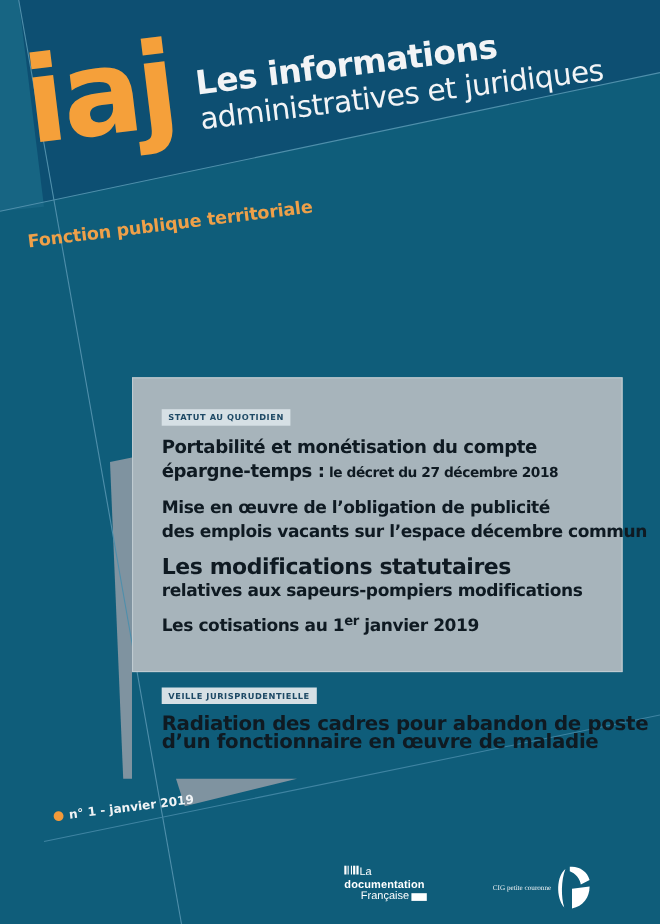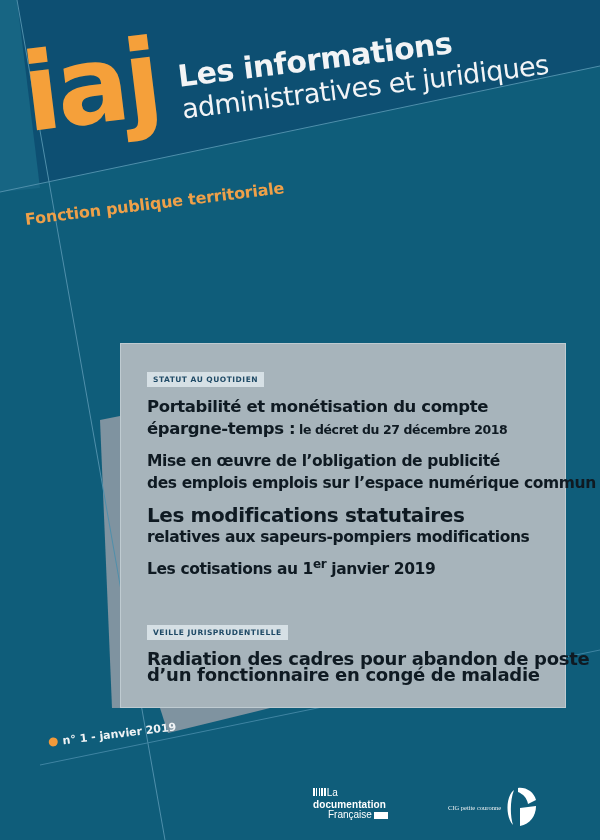--- a/index.html
+++ b/index.html
@@ -9,21 +9,21 @@
 
     .masthead { position: absolute; left: 0; top: 0; width: 600px; height: 260px; }
     .logo-iaj { position: absolute; left: 30px; top: 40px; transform: rotate(-7deg); transform-origin: left bottom;
       font-family: "DejaVu Sans", sans-serif; font-weight: bold; font-size: 108px; line-height: 1; color: #f5a03a; letter-spacing: -4px; }
     .title-block { position: absolute; left: 176px; top: 60px; transform: rotate(-7deg); transform-origin: left top; white-space: nowrap; }
     .title-main { font-family: "DejaVu Sans", sans-serif; font-weight: bold; font-size: 30px; color: #f2f4f6; line-height: 34px; letter-spacing: -0.5px; }
     .title-sub { font-family: "DejaVu Sans", sans-serif; font-size: 27px; color: #f2f4f6; line-height: 32px; letter-spacing: -0.6px; }
     .series-label { position: absolute; left: 24px; top: 210px; transform: rotate(-7deg); transform-origin: left top; white-space: nowrap;
       font-family: "DejaVu Sans", sans-serif; font-weight: bold; font-size: 16px; color: #eea049; letter-spacing: -0.2px; }
 
-    .panel { position: absolute; left: 120px; top: 343px; width: 446px; height: 365px; background: #a7b4bb; box-sizing: border-box; border: 1px solid #bfcbd1; }
+    .panel { position: absolute; left: 120px; top: 343px; width: 446px; height: 268px; background: #a7b4bb; box-sizing: border-box; border: 1px solid #bfcbd1; }
     .section-tag { position: absolute; left: 26px; background: #d6e0e5; color: #1f4a66; font-family: "DejaVu Sans", sans-serif; font-weight: bold;
       font-size: 7.5px; letter-spacing: 0.5px; padding: 3px 6px; line-height: 9px; white-space: nowrap; }
     .article { position: absolute; left: 26px; right: 28px; color: #0f1a22; font-family: "DejaVu Sans", sans-serif; font-weight: bold; letter-spacing: -0.4px; }
     .article .line { display: block; white-space: nowrap; }
     .a-big { font-size: 16.5px; line-height: 22px; }
     .a-small-suffix { font-size: 12.5px; }
     .a-mid { font-size: 18px; line-height: 16px; letter-spacing: -0.3px; }
     sup { font-size: 12px; vertical-align: 6px; line-height: 0; }
 
     .issue { position: absolute; left: 48px; top: 736px; transform: rotate(-7deg); transform-origin: left top; white-space: nowrap;
@@ -78,37 +78,37 @@
   <div class="panel">
     <div class="section-tag" style="top:28px;">STATUT AU QUOTIDIEN</div>
 
     <div class="article" style="top:52px;">
       <span class="line a-big">Portabilité et monétisation du compte</span>
       <span class="line a-big"><span>épargne-temps :</span><span class="a-small-suffix"> le décret du 27 décembre 2018</span></span>
     </div>
 
     <div class="article" style="top:106px;">
       <span class="line a-big" style="font-size:15.5px;">Mise en œuvre de l’obligation de publicité</span>
-      <span class="line a-big" style="font-size:15.5px;">des emplois emplois sur l’espace numérique commun</span>
+      <span class="line a-big" style="font-size:15.5px;">des emplois vacants sur l’espace décembre commun</span>
     </div>
 
     <div class="article" style="top:160px;">
       <span class="line a-big" style="font-size:20px;">Les modifications statutaires</span>
       <span class="line a-big" style="font-size:15.5px;">relatives aux sapeurs-pompiers modifications</span>
     </div>
 
     <div class="article" style="top:214px;">
       <span class="line a-big" style="font-size:15.5px;"><span>Les cotisations au 1</span><sup>er</sup><span> janvier 2019</span></span>
     </div>
 
     <div class="section-tag" style="top:281px;">VEILLE JURISPRUDENTIELLE</div>
 
     <div class="article" style="top:307px;">
       <span class="line a-mid">Radiation des cadres pour abandon de poste</span>
-      <span class="line a-mid">d’un fonctionnaire en congé de maladie</span>
+      <span class="line a-mid">d’un fonctionnaire en œuvre de maladie</span>
     </div>
   </div>
 
   <div class="issue">
     <span class="issue-dot"></span>
     <span>n° 1 - janvier 2019</span>
   </div>
 
   <div class="publisher-logo">
     <div>

